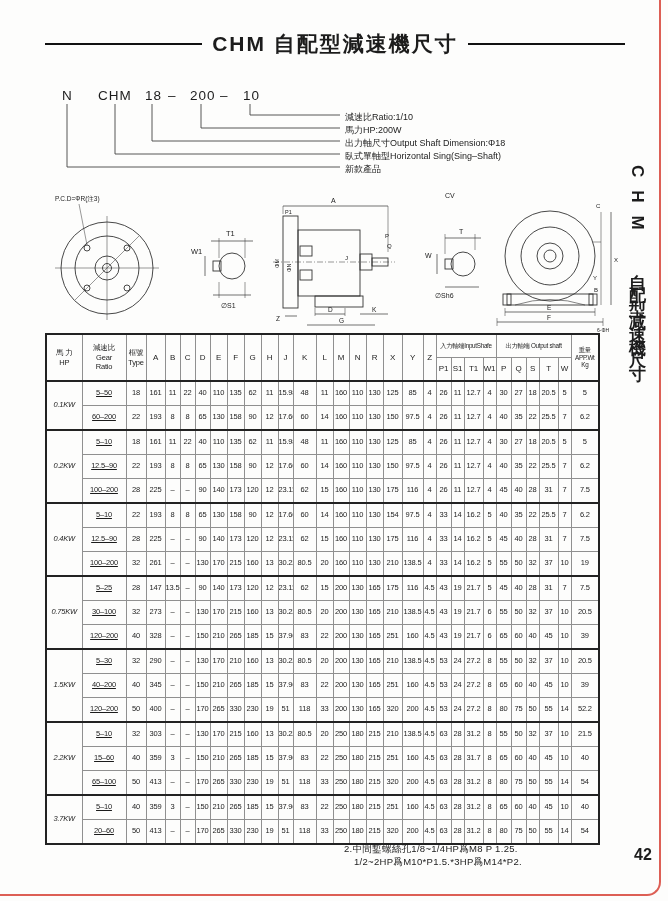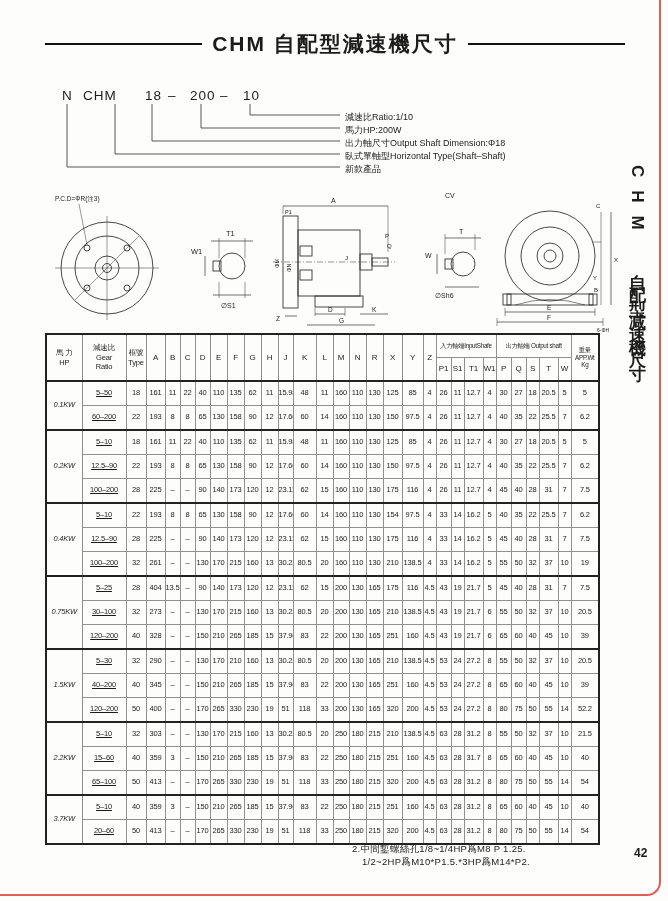--- a/index.html
+++ b/index.html
@@ -8,21 +8,21 @@
   .red-frame{position:absolute;left:-20px;top:-20px;right:7px;bottom:5px;
              border-right:2px solid #dd5f55;border-bottom:2px solid #dd5f55;
              border-radius:0 0 14px 0;pointer-events:none;}
   
   .title-row{position:absolute;left:45px;top:30px;width:580px;display:flex;align-items:center;}
   .title-row .rule{flex:1;height:0;border-top:2px solid #111;}
   .doc-title{padding:0 10px;font-size:21px;font-weight:bold;letter-spacing:2px;white-space:nowrap;}
   
   .model{position:absolute;left:0;top:80px;width:668px;height:100px;}
   .model .seg{position:absolute;top:8px;font-size:13.5px;font-weight:500;letter-spacing:1px;}
-  .seg0{left:62px;} .seg1{left:83px;} .seg2{left:145px;} .seg3{left:168px;}
+  .seg0{left:62px;} .seg1{left:98px;} .seg2{left:145px;} .seg3{left:168px;}
   .seg4{left:190px;} .seg5{left:220px;} .seg6{left:243px;}
   .model svg{position:absolute;left:0;top:0;}
   .callout{position:absolute;left:345px;font-size:9px;white-space:nowrap;}
   .co0{top:31px;} .co1{top:44px;} .co2{top:57px;} .co3{top:70px;} .co4{top:83px;}
   
   .drawings{position:absolute;left:45px;top:188px;width:575px;height:146px;}
   .drawings svg{display:block;}
   .drawings text{fill:#222;font-family:"Liberation Sans","DejaVu Sans",sans-serif;}
   
   table.dim{position:absolute;left:45px;top:333px;border-collapse:collapse;table-layout:fixed;
@@ -35,22 +35,22 @@
   table.dim thead th.two{line-height:1.25;}
   table.dim thead th.dimL{font-size:8px;}
   table.dim thead th.grp{font-size:6.3px;letter-spacing:-0.3px;}
   table.dim tbody td{height:23px;font-size:7.5px;}
   table.dim tbody tr.group-start td{border-top:2px solid #222;}
   td.hp-cell{font-size:8px;font-style:italic;}
   td.ratio-cell{font-size:7.8px;text-decoration:underline;}
   
   .note{position:absolute;font-size:9.5px;letter-spacing:0.3px;line-height:13px;}
   .note1{left:46px;top:845px;}
-  .note2{left:352px;top:842px;}
-  .page-num{position:absolute;left:634px;top:846px;font-size:12px;font-weight:bold;}
+  .note2{left:344px;top:842px;}
+  .page-num{position:absolute;left:634px;top:846px;font-size:16px;font-weight:bold;}
   .side-tab{position:absolute;left:626px;top:165px;height:440px;
             writing-mode:vertical-rl;text-orientation:mixed;
             font-size:17px;font-weight:bold;letter-spacing:13px;white-space:nowrap;}
 </style>
 </head>
 <body>
 
 <div class="page">
   <div class="red-frame"></div>
 
@@ -73,21 +73,21 @@
         <polyline points="250,24 250,35 340,35"></polyline>
         <polyline points="201,24 201,48 340,48"></polyline>
         <polyline points="152,24 152,61 340,61"></polyline>
         <polyline points="115,24 115,74 340,74"></polyline>
         <polyline points="67,24 67,87 340,87"></polyline>
       </g>
     </svg>
     <div class="callout co0">減速比Ratio:1/10</div>
     <div class="callout co1">馬力HP:200W</div>
     <div class="callout co2">出力軸尺寸Output Shaft Dimension:Φ18</div>
-    <div class="callout co3">臥式單軸型Horizontal Type(Shaft–Shaft)</div>
+    <div class="callout co3">臥式單軸型Horizontal Sing(Sing–Shaft)</div>
     <div class="callout co4">新款產品</div>
   </div>
 
   <div class="drawings">
     <svg width="575" height="146" viewBox="0 0 575 146">
 
       <g stroke="#333" stroke-width="0.9" fill="none">
         <circle cx="62" cy="80" r="46"></circle>
         <circle cx="62" cy="80" r="32"></circle>
         <circle cx="62" cy="80" r="12"></circle>
@@ -515,21 +515,21 @@
           <td>50</td>
           <td>32</td>
           <td>37</td>
           <td>10</td>
           <td>19</td>
         </tr>
         <tr class="group-start">
           <td rowspan="3" class="hp-cell">0.75KW</td>
           <td class="ratio-cell">5–25</td>
           <td>28</td>
-          <td>404</td>
+          <td>147</td>
           <td>13.5</td>
           <td>–</td>
           <td>90</td>
           <td>140</td>
           <td>173</td>
           <td>120</td>
           <td>12</td>
           <td>23.11</td>
           <td>62</td>
           <td>15</td>

